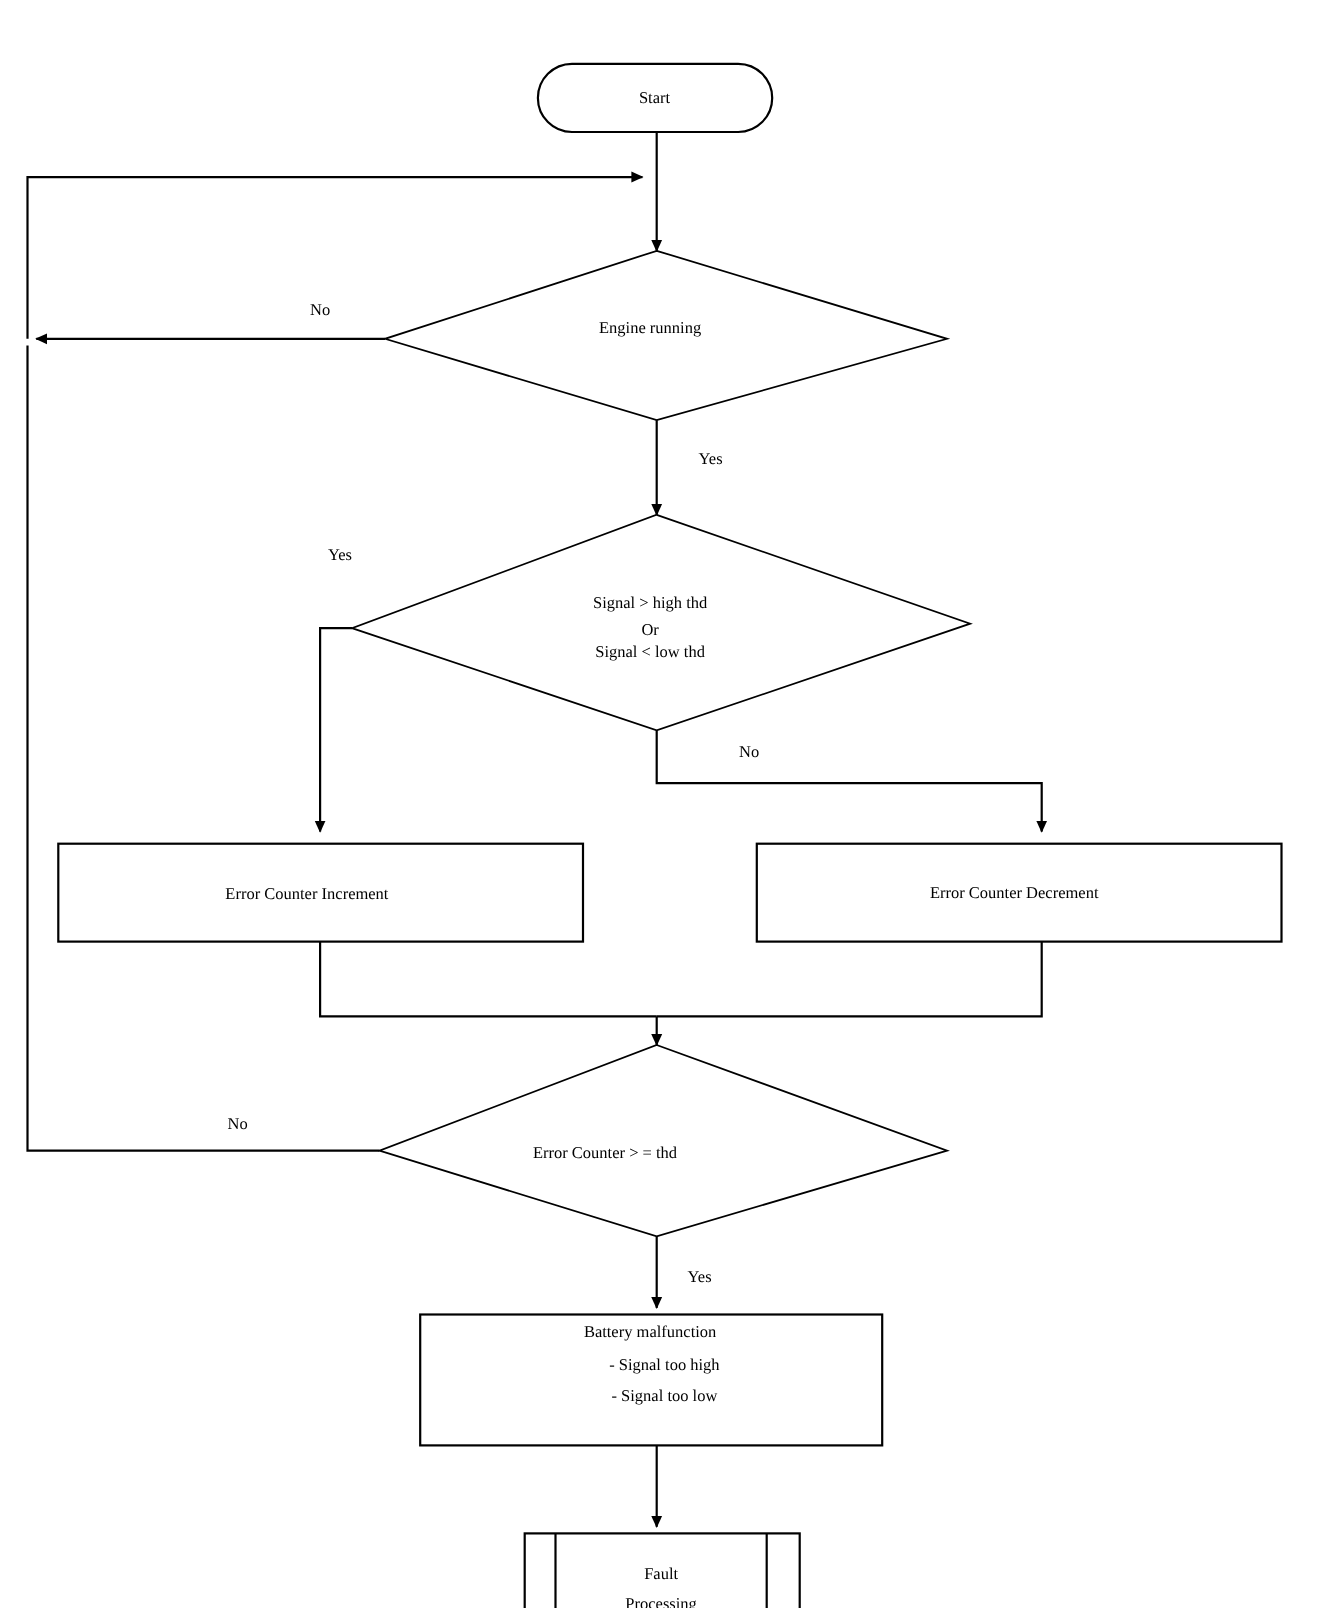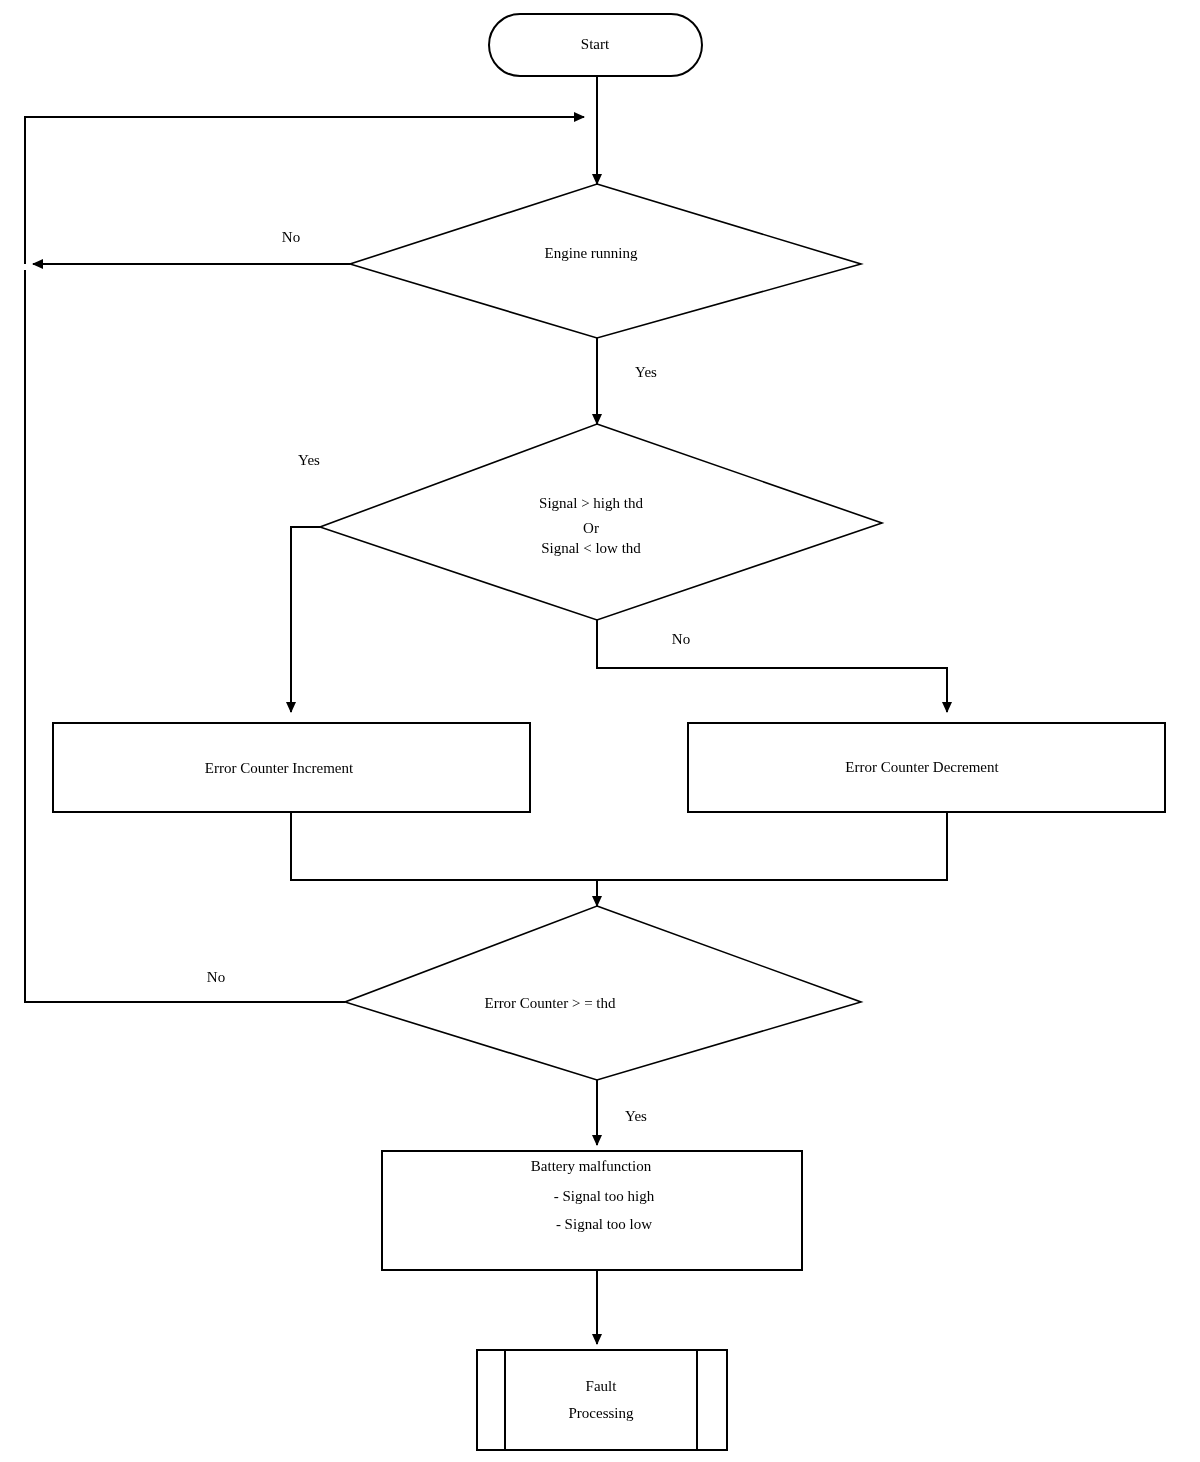--- a/index.html
+++ b/index.html
@@ -11,20 +11,21 @@
     width: 1200px;
     height: 1462px;
     font-family: "Liberation Serif", "DejaVu Serif", serif;
     color: #000000;
     overflow: hidden;
   }
   #flowchart-root {
     position: relative;
     width: 1200px;
     height: 1080px;
+    margin-top: 44px;
   }
   svg#flow-svg {
     position: absolute;
     top: 0;
     left: 0;
     width: 1200px;
     height: 1462px;
     display: block;
   }
   .shape-stroke {

